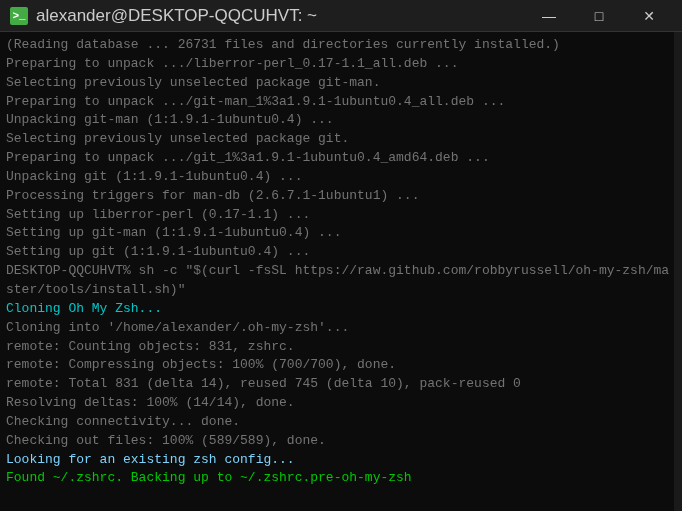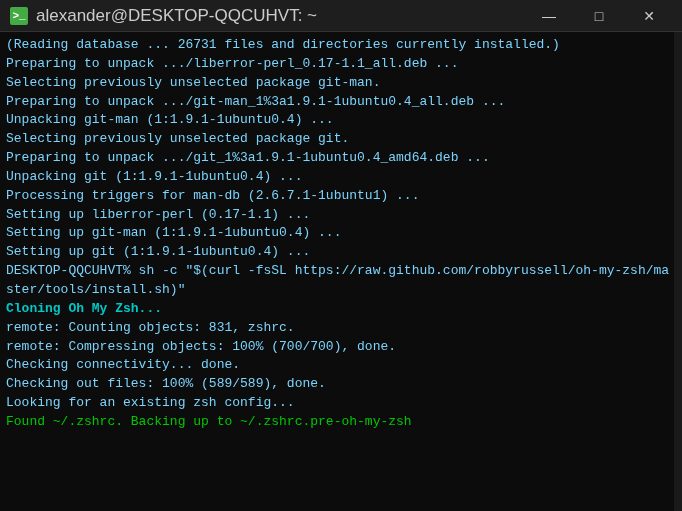--- a/index.html
+++ b/index.html
@@ -91,23 +91,23 @@
       width: 8px;
       background: #1a1a1a;
     }
 
     .line {
       line-height: 1.45;
       white-space: pre-wrap;
       word-break: break-all;
     }
 
-    .white { color: #7dd3fc; }
+    .white { color: #737373; }
     .yellow { color: #7dd3fc; }
-    .cyan { color: #00c8c8; font-weight: bold; }
+    .cyan { color: #00c8c8; }
     .green { color: #00c800; }
   </style>
 </head>
 <body>
 
 <div class="window">
   <div class="title-bar">
     <div class="title-bar-icon">
       <span>&gt;_</span>
     </div>
@@ -127,22 +127,25 @@
         <div class="line white">Unpacking git-man (1:1.9.1-1ubuntu0.4) ...</div>
         <div class="line white">Selecting previously unselected package git.</div>
         <div class="line white">Preparing to unpack .../git_1%3a1.9.1-1ubuntu0.4_amd64.deb ...</div>
         <div class="line white">Unpacking git (1:1.9.1-1ubuntu0.4) ...</div>
         <div class="line white">Processing triggers for man-db (2.6.7.1-1ubuntu1) ...</div>
         <div class="line white">Setting up liberror-perl (0.17-1.1) ...</div>
         <div class="line white">Setting up git-man (1:1.9.1-1ubuntu0.4) ...</div>
         <div class="line white">Setting up git (1:1.9.1-1ubuntu0.4) ...</div>
         <div class="line white">DESKTOP-QQCUHVT% sh -c "$(curl -fsSL https://raw.github.com/robbyrussell/oh-my-zsh/master/tools/install.sh)"</div>
         <div class="line cyan">Cloning Oh My Zsh...</div>
+        <div class="line white">Cloning into '/home/alexander/.oh-my-zsh'...</div>
         <div class="line white">remote: Counting objects: 831, zshrc.</div>
         <div class="line white">remote: Compressing objects: 100% (700/700), done.</div>
+        <div class="line white">remote: Total 831 (delta 14), reused 745 (delta 10), pack-reused 0</div>
+        <div class="line white">Resolving deltas: 100% (14/14), done.</div>
         <div class="line white">Checking connectivity... done.</div>
         <div class="line white">Checking out files: 100% (589/589), done.</div>
         <div class="line yellow">Looking for an existing zsh config...</div>
         <div class="line green">Found ~/.zshrc. Backing up to ~/.zshrc.pre-oh-my-zsh</div>
       </div>
     <div class="scrollbar"></div>
   </div>
 </div>
 
 </body></html>

